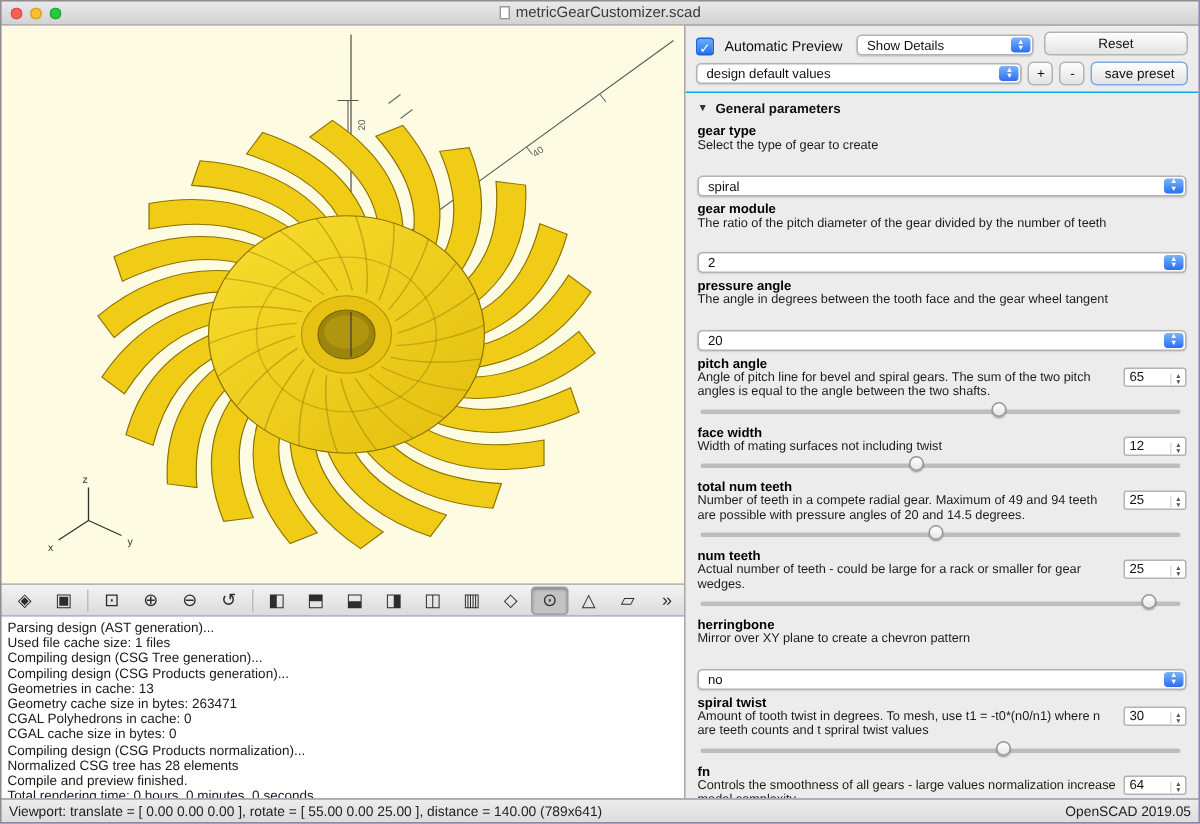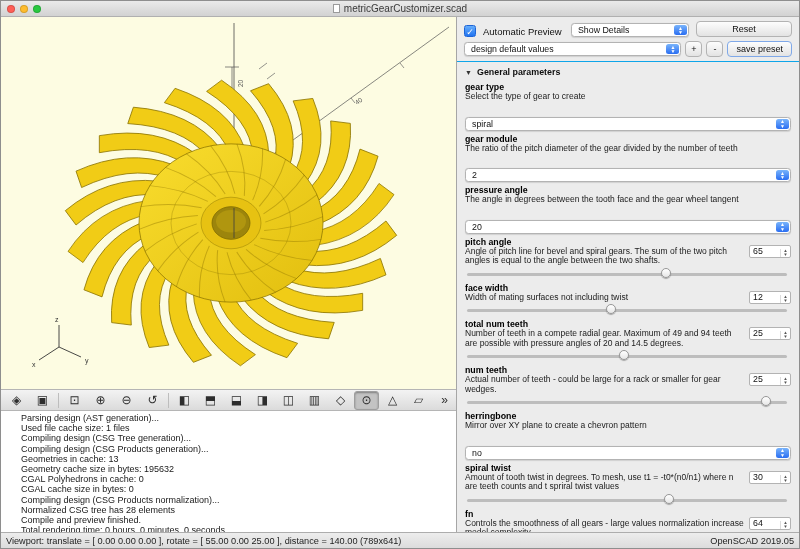--- a/index.html
+++ b/index.html
@@ -13,21 +13,21 @@
 .title{position:absolute;left:0;right:0;display:flex;justify-content:center;align-items:center;gap:4px;font-size:10px;color:#3a3a3a}
 .doc-icon{width:7px;height:9px;background:#fff;border:1px solid #9a9a9a;display:inline-block}
 .main{flex:1;display:flex;min-height:0}
 .left{flex:0 0 455px;display:flex;flex-direction:column;min-width:0}
 .viewport{flex:0 0 372px;background:#fdfce2;position:relative;overflow:hidden}
 .vtoolbar{flex:0 0 22px;background:linear-gradient(#f3f3f3,#dbdbdb);border-top:1px solid #b5b5b5;border-bottom:1px solid #b5b5b5;display:flex;align-items:center;padding:0 3px;gap:1px}
 .ticon{width:25px;height:19px;display:flex;align-items:center;justify-content:center;font-size:12px;color:#2d2d2d;border-radius:3px;cursor:default}
 .ticon.active{background:#c3c3c3;box-shadow:inset 0 1px 2px rgba(0,0,0,.35);border:1px solid #9e9e9e}
 .tsep{width:1px;height:15px;background:#bdbdbd;margin:0 2px}
 .toverflow{margin-left:auto;font-size:12px;color:#2d2d2d;padding:0 5px}
-.console{flex:1;background:#fff;font-size:9px;line-height:10.2px;color:#191919;padding:2px 20px;overflow:hidden}
+.console{flex:1;background:#fff;font-size:9px;line-height:10.2px;color:#191919;padding:2px 4px;overflow:hidden}
 .right{flex:1;border-left:1px solid #a6a6a6;background:#ececec;display:flex;flex-direction:column;overflow:hidden}
 .crow1{display:flex;align-items:flex-end;gap:7px;padding:4px 7px 2px;flex:0 0 auto}
 .checkbox{flex:0 0 12px;width:12px;height:12px;border-radius:2.5px;background:linear-gradient(#66aefc,#2173f0);color:#fff;font-size:9px;line-height:12px;text-align:center;border:1px solid #1d64d6}
 .checkbox::after{content:"✓"}
 .cblabel{font-size:9.5px;color:#111;flex:1}
 .select{height:14px;background:#fff;border:1px solid #b3b3b3;border-radius:3.5px;position:relative;display:flex;align-items:center;padding:0 18px 0 6px;font-size:8.8px;color:#111;box-shadow:0 0.5px 1px rgba(0,0,0,.12)}
 .select .arrows{position:absolute;right:1px;top:1px;bottom:1px;width:13px;border-radius:2.5px;background:linear-gradient(#79b4fb,#2a6ef2);display:flex;flex-direction:column;align-items:center;justify-content:center;color:#fff}
 .arrows i{font-style:normal;font-size:5px;line-height:4.5px}
 .arrows i:first-child::before{content:"▲"}
 .arrows i:last-child::before{content:"▼"}
@@ -188,21 +188,21 @@
         <div class="ticon">▱</div>
         <div class="toverflow">»</div>
       </div>
 
       <div class="console">
         <div>Parsing design (AST generation)...</div>
         <div>Used file cache size: 1 files</div>
         <div>Compiling design (CSG Tree generation)...</div>
         <div>Compiling design (CSG Products generation)...</div>
         <div>Geometries in cache: 13</div>
-        <div>Geometry cache size in bytes: 195632</div>
+        <div>Geometry cache size in bytes: 263471</div>
         <div>CGAL Polyhedrons in cache: 0</div>
         <div>CGAL cache size in bytes: 0</div>
         <div>Compiling design (CSG Products normalization)...</div>
         <div>Normalized CSG tree has 28 elements</div>
         <div>Compile and preview finished.</div>
         <div>Total rendering time: 0 hours, 0 minutes, 0 seconds</div>
       </div>
     </div>
 
     <div class="right">

